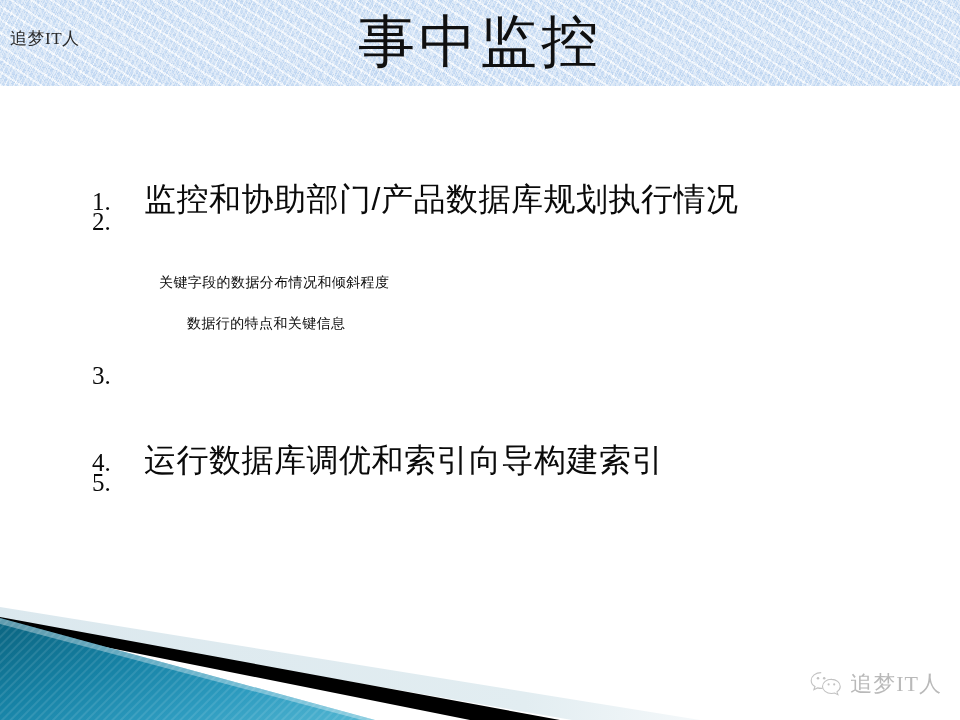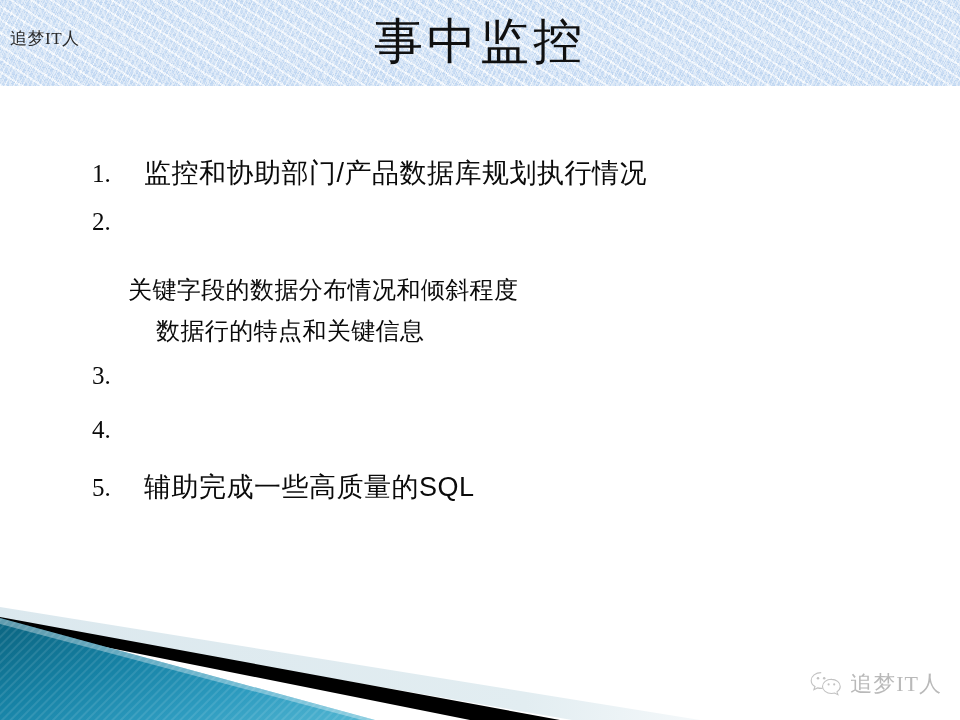--- a/index.html
+++ b/index.html
@@ -68,21 +68,21 @@
     z-index: 3;
   }
 
   .slide-title {
     position: absolute;
     left: 0;
     top: 6px;
     width: 960px;
     text-align: center;
     font-family: "Liberation Serif", serif;
-    font-size: 49px;
+    font-size: 57px;
     line-height: 72px;
     color: #101010;
     letter-spacing: 4px;
     z-index: 3;
     white-space: nowrap;
   }
 
   
   .content {
     position: absolute;
@@ -105,34 +105,34 @@
     font-family: "Liberation Serif", serif;
     color: #0a0a0a;
   }
   .list-text {
     font-family: "Liberation Sans", sans-serif;
     color: #0a0a0a;
   }
 
   
   .lvl1 .list-num { font-size: 25px; }
-  .lvl1 .list-text { font-size: 27px; letter-spacing: 0.5px; }
+  .lvl1 .list-text { font-size: 32px; letter-spacing: 0.5px; margin-top: 23px; }
 
   .item1 { top: 69px; }
   .item2 { top: 122px; }
   .item3 { top: 276px; }
   .item4 { top: 330px; }
   .item5 { top: 383px; }
 
   
   .subitem {
     position: absolute;
-    left: 128px;
+    left: 159px;
     font-family: "Liberation Sans", sans-serif;
-    font-size: 24px;
+    font-size: 14px;
     color: #0a0a0a;
     letter-spacing: 0.4px;
     white-space: nowrap;
   }
   .sub1 { top: 188px; }
   .sub2 { top: 229px; margin-left: 28px; }
 
   
   .deco {
     position: absolute;
@@ -194,25 +194,25 @@
 
     <div class="subitem sub1">关键字段的数据分布情况和倾斜程度</div>
     <div class="subitem sub2">数据行的特点和关键信息</div>
 
     <div class="list-item lvl1 item3">
       <span class="list-num">3.</span>
     </div>
 
     <div class="list-item lvl1 item4">
       <span class="list-num">4.</span>
+      <span class="list-text">运行数据库调优和索引向导构建索引</span>
     </div>
 
     <div class="list-item lvl1 item5">
       <span class="list-num">5.</span>
-      <span class="list-text">辅助完成一些高质量的SQL</span>
     </div>
 
   </div>
 
   <div class="deco">
     <svg width="960" height="135" viewBox="0 0 960 135" xmlns="http://www.w3.org/2000/svg">
       <defs>
         <linearGradient id="tealGrad" x1="0" y1="0.15" x2="1" y2="0.9">
           <stop offset="0%" stop-color="#0c6885"></stop>
           <stop offset="35%" stop-color="#1682a5"></stop>

